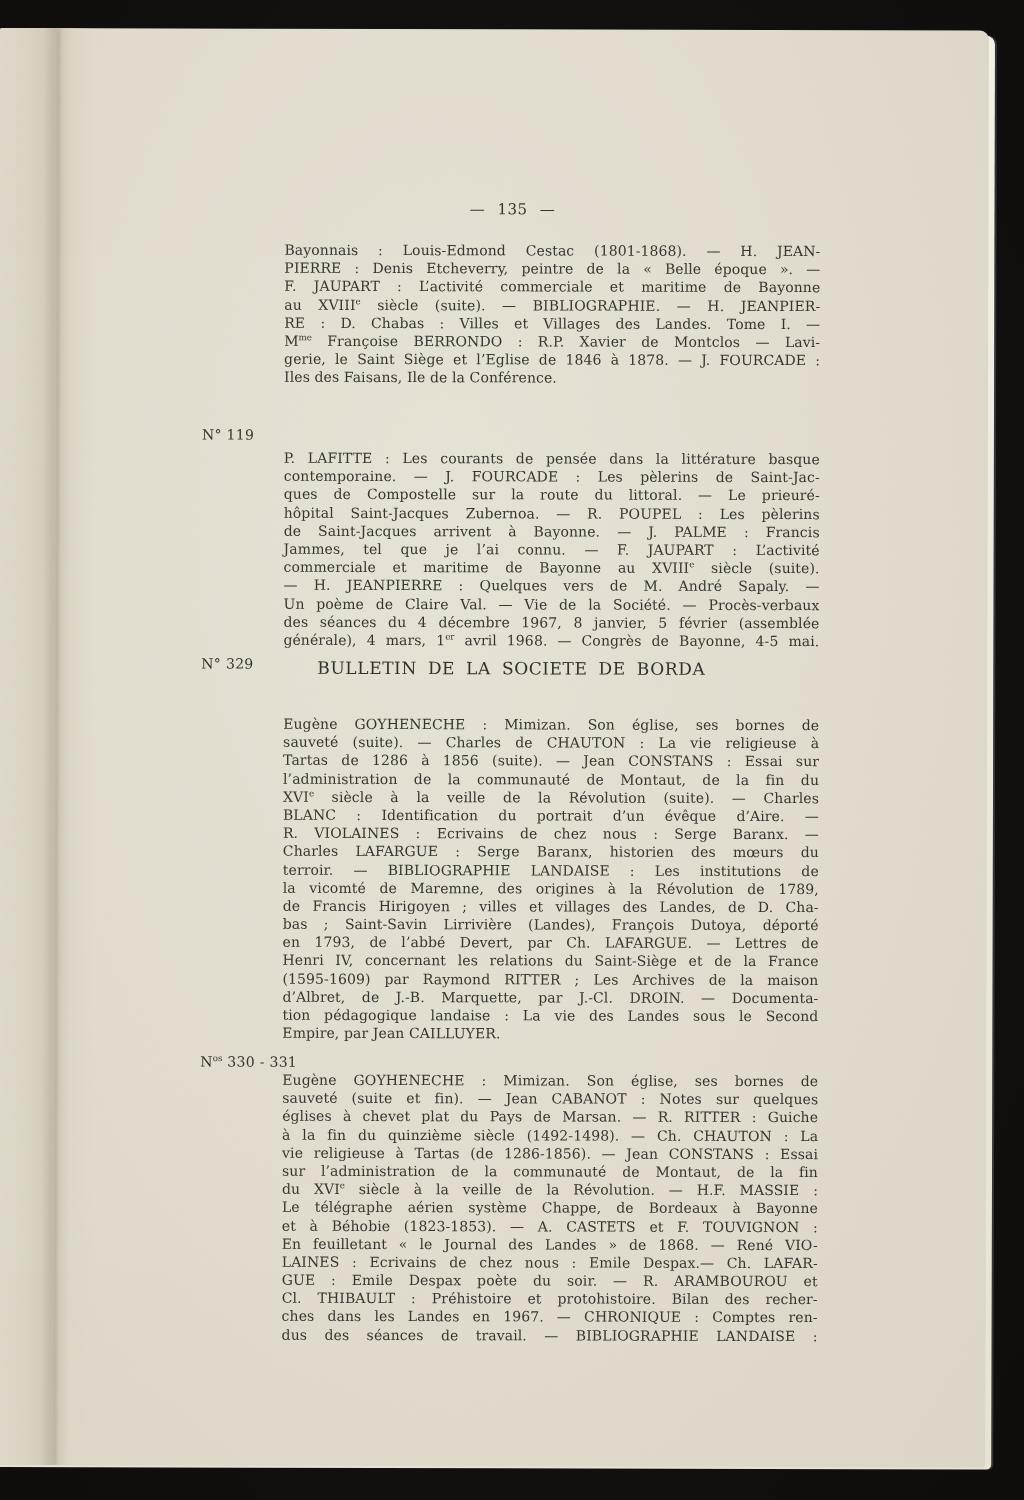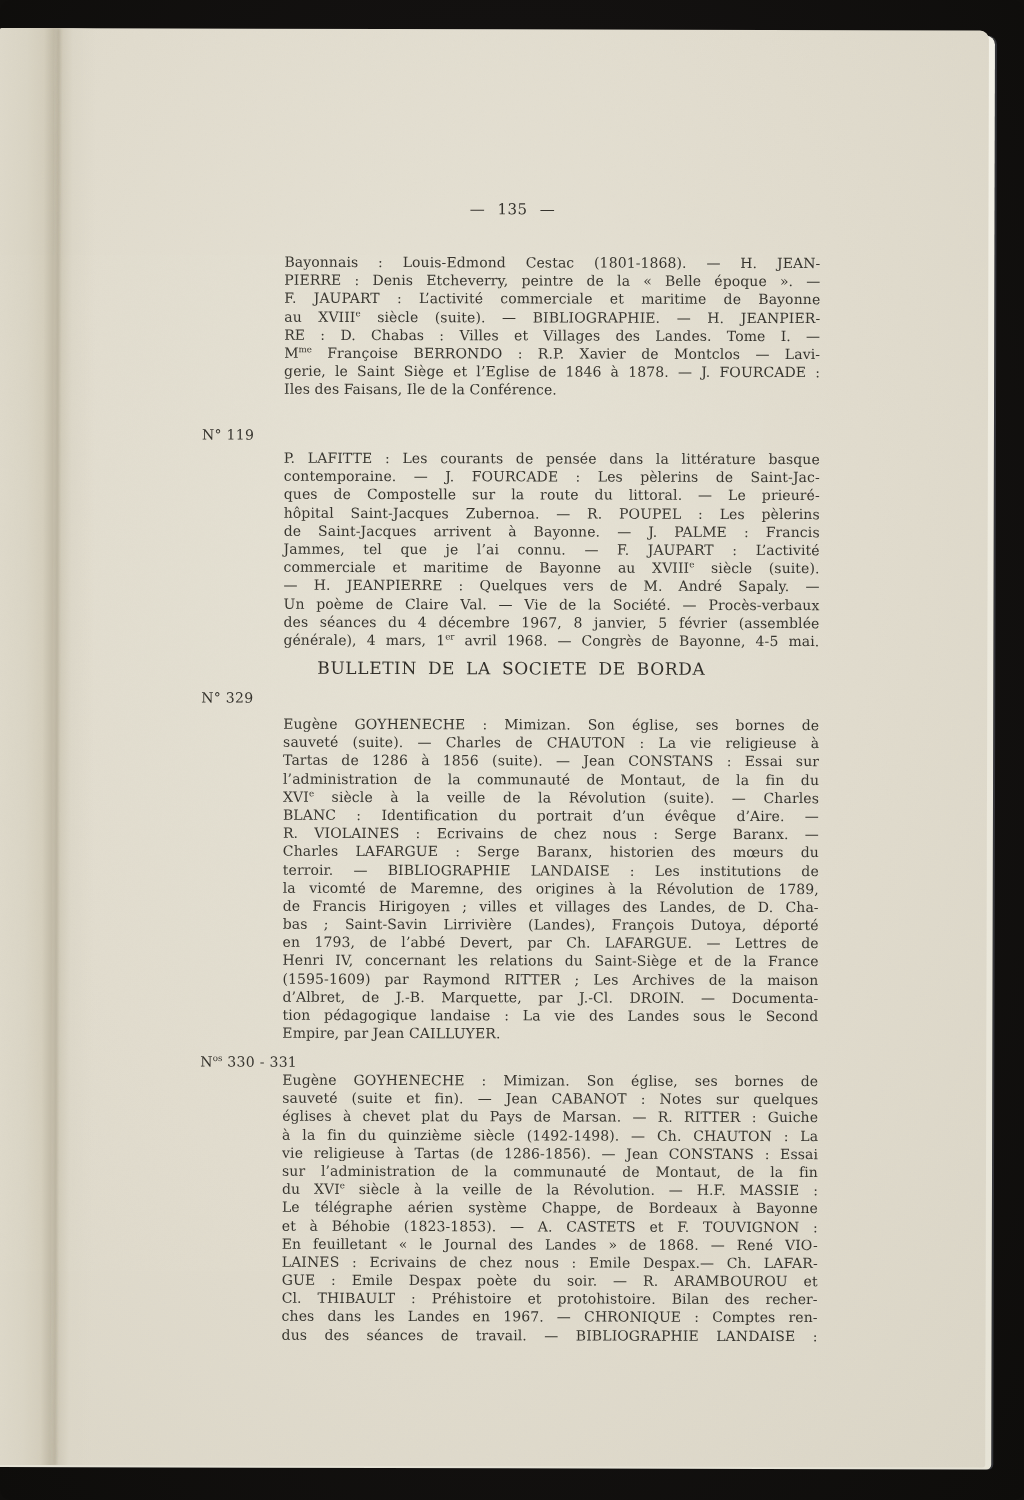--- a/index.html
+++ b/index.html
@@ -47,25 +47,25 @@
     font-size:15px;line-height:20px;word-spacing:7px;letter-spacing:.5px;
   }
   .heading{
     position:absolute;top:628px;left:0;width:100%;text-align:center;
     font-size:17px;line-height:22px;word-spacing:5px;letter-spacing:.6px;color:#302e28;
   }
   .lbl{
     position:absolute;left:-2px;font-size:14px;line-height:18px;
     letter-spacing:.3px;white-space:nowrap;color:#34322c;text-align:right;
   }
-  .lbl-0{top:397px}.lbl-1{top:660px}.lbl-2{top:1024px}
+  .lbl-0{top:397px}.lbl-1{top:626px}.lbl-2{top:1024px}
   .para{
     position:absolute;left:80px;width:536px;font-size:14px;color:#35332d;
   }
-  .p-0{top:224px}.p-1{top:420px}.p-2{top:686px}.p-3{top:1042px}
+  .p-0{top:212px}.p-1{top:420px}.p-2{top:686px}.p-3{top:1042px}
   .bline{
     height:18.2px;line-height:18.2px;
     text-align:justify;text-align-last:justify;
     white-space:normal;letter-spacing:.1px;
   }
   .bline.tail{text-align-last:left;}
   sup{font-size:62%;line-height:0;letter-spacing:0;}
 </style>
 </head>
 <body>

